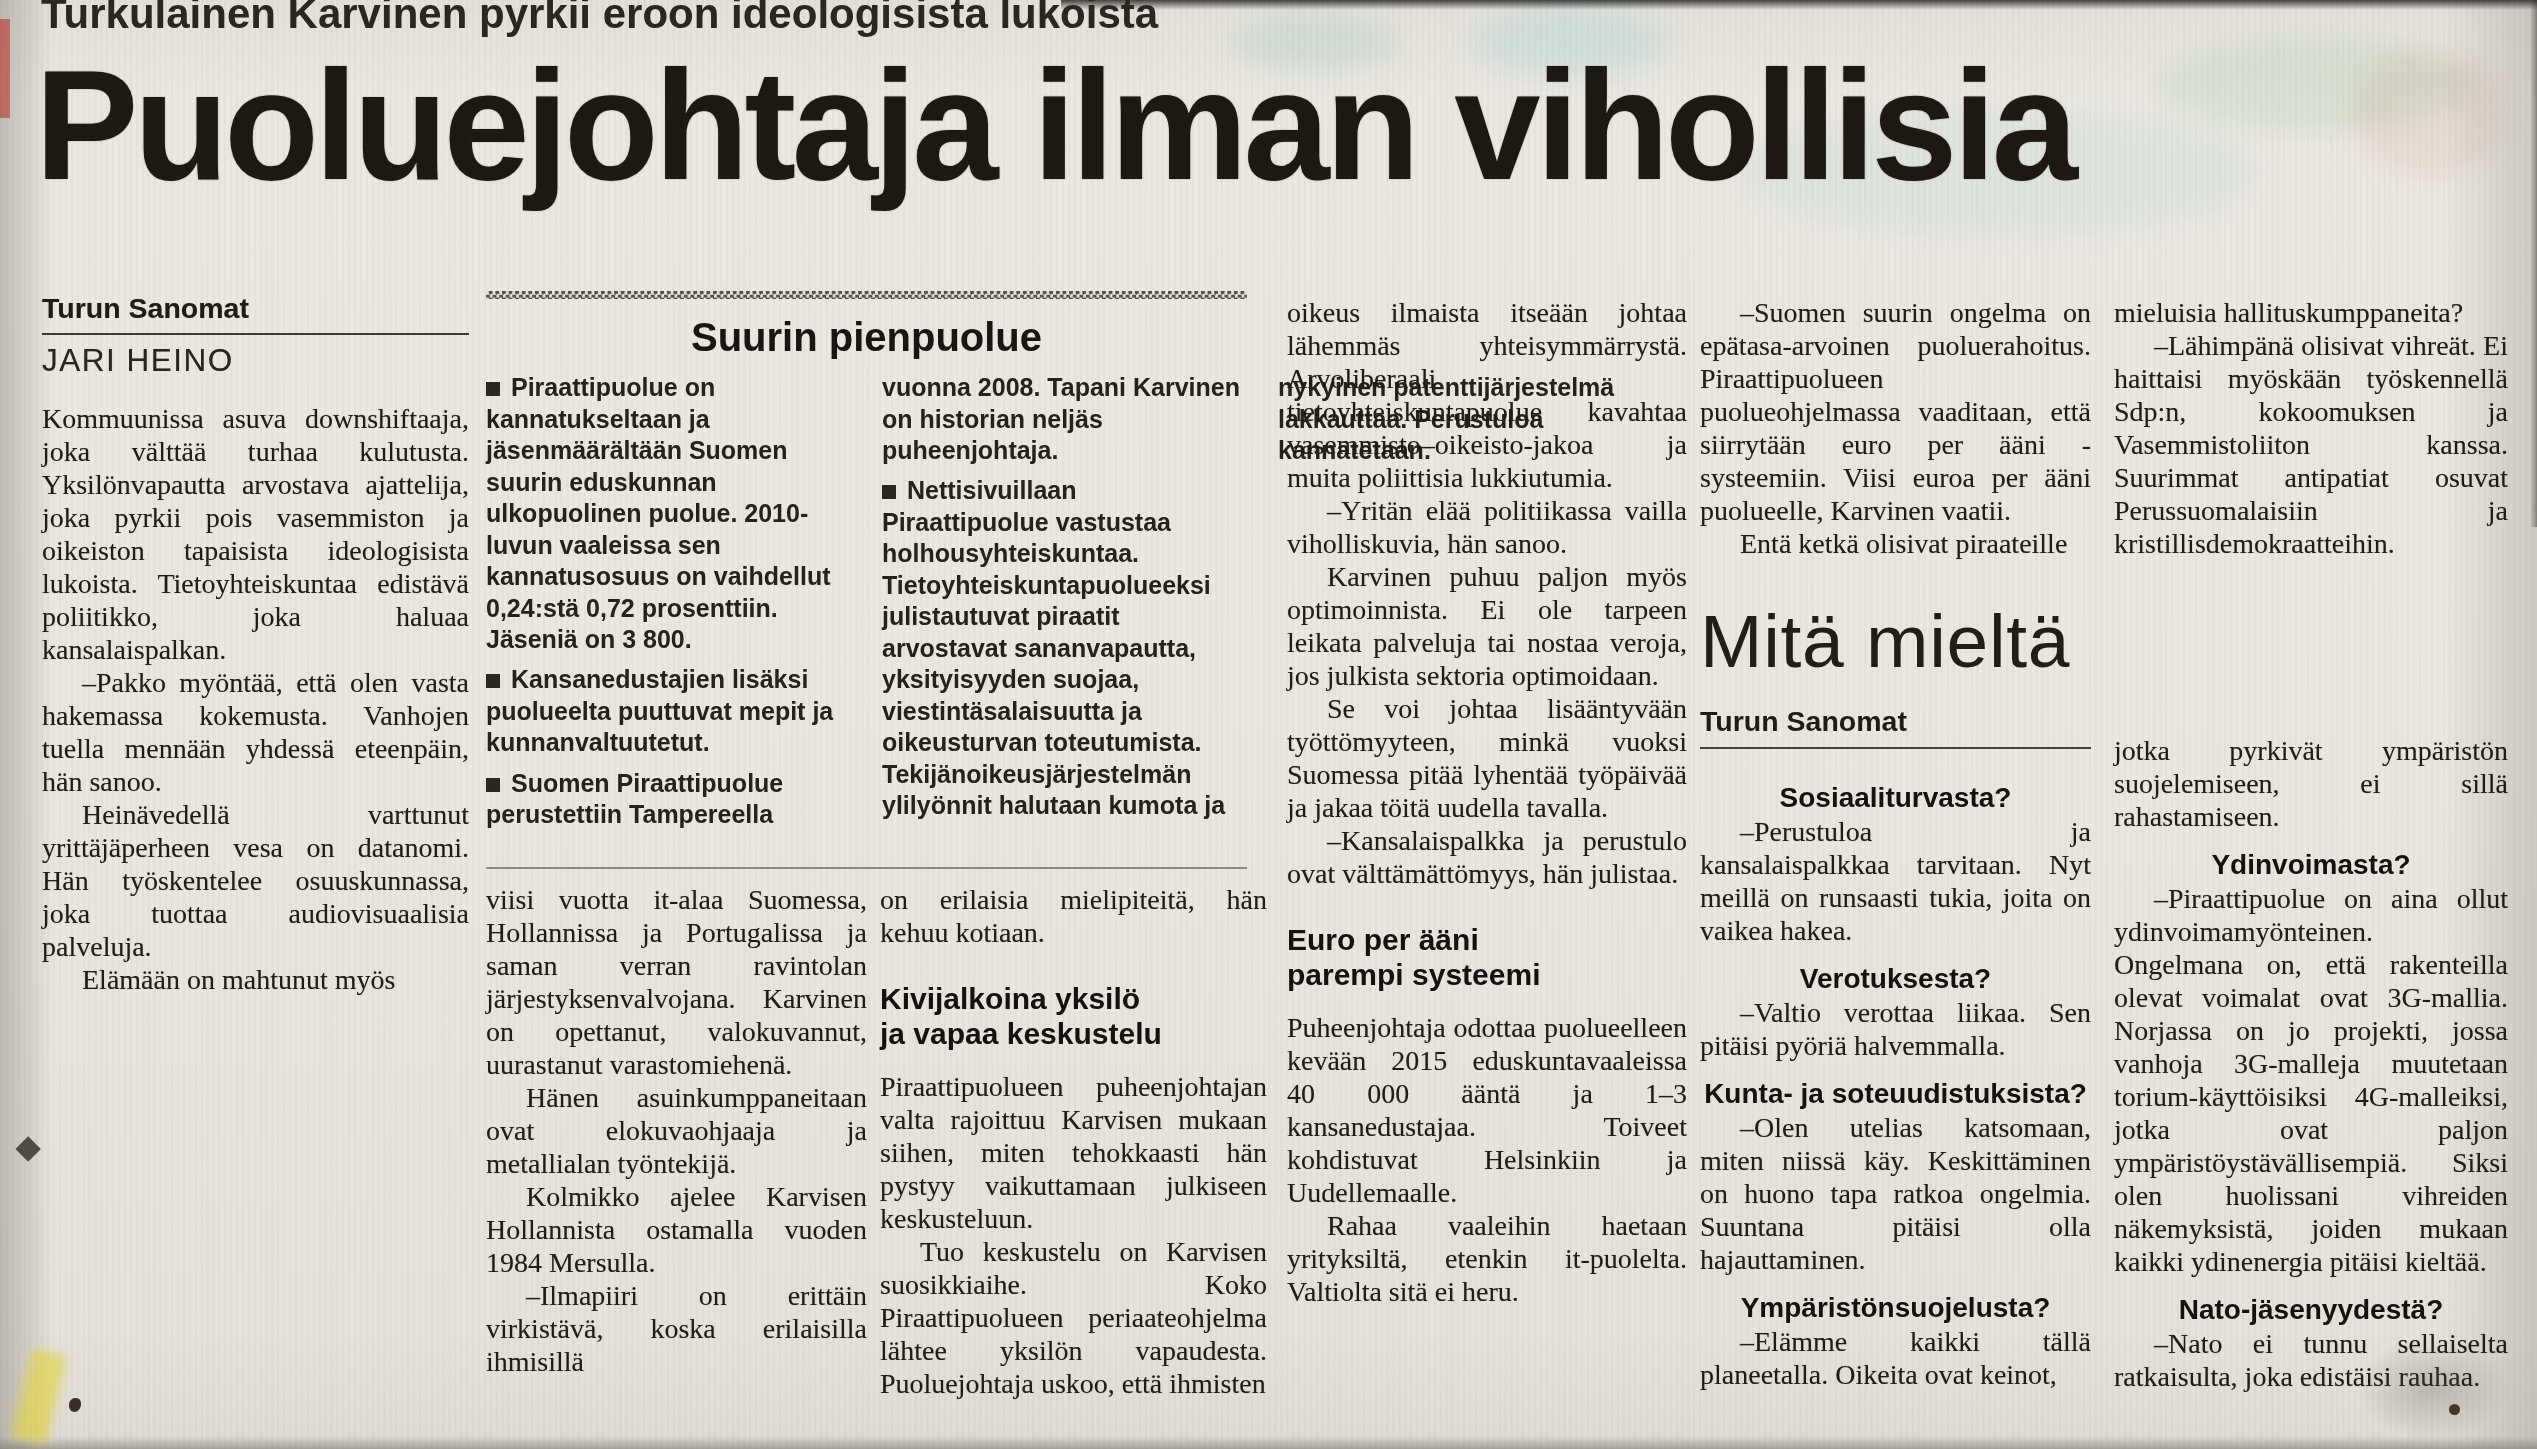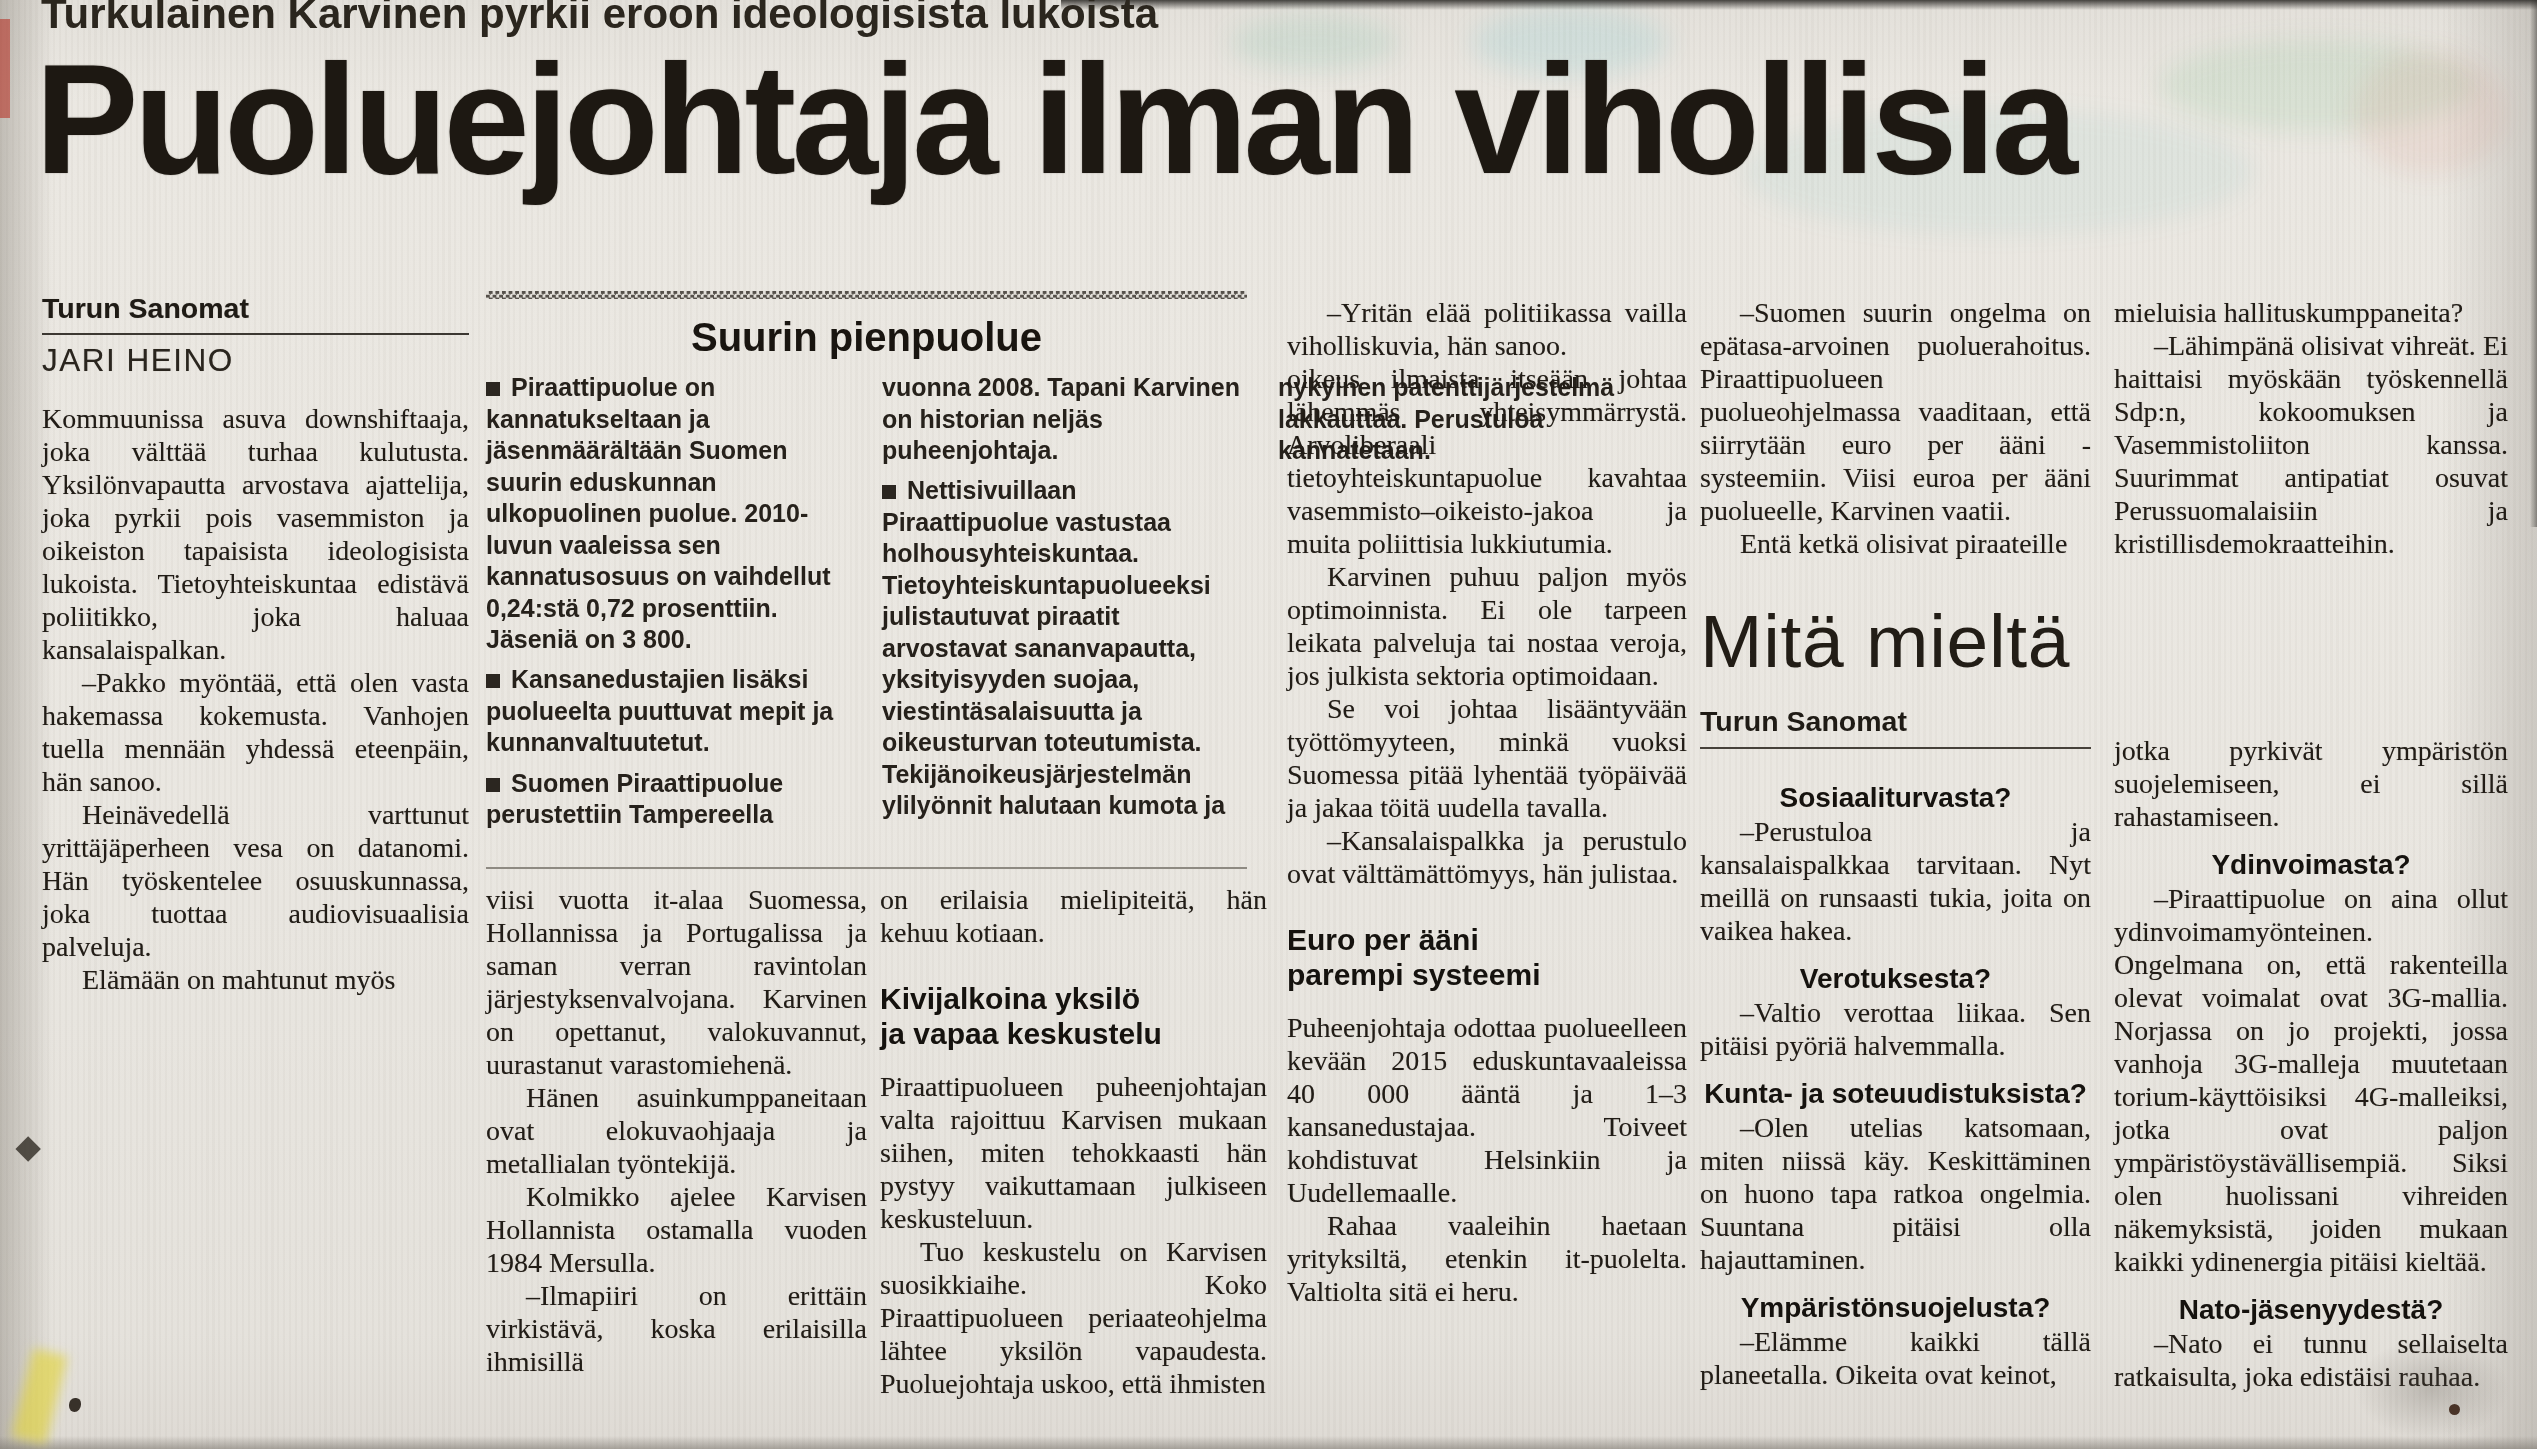--- a/index.html
+++ b/index.html
@@ -27,21 +27,21 @@
   .mark-red{position:absolute;left:0;top:19px;width:9.5px;height:99px;background:rgba(182,40,28,0.55);filter:blur(0.7px);}
   .mark-diamond{position:absolute;left:19px;top:1140px;width:18.3px;height:18.3px;background:#2f2a23;transform:rotate(45deg);opacity:.8;}
   .defect-yellow{position:absolute;left:22px;top:1351px;width:35px;height:91px;background:rgba(226,212,62,0.65);filter:blur(5.1px);transform:rotate(14deg);}
   .defect-dot{position:absolute;left:69px;top:1398px;width:12.4px;height:14px;background:#38312a;border-radius:50% 40% 55% 45%;}
   .crease{position:absolute;right:29px;bottom:8.8px;width:154px;height:102px;border-radius:50%;
     background:radial-gradient(closest-side,rgba(88,82,74,0.28),rgba(88,82,74,0));}
   .speck{position:absolute;left:2449px;top:1404px;width:11px;height:11px;background:#4a3428;border-radius:50%;}
 
   .kicker{position:absolute;left:41px;top:-10.2px;margin:0;
     font:700 42px/1.15 "Liberation Sans",sans-serif;color:#2b261e;}
-  .headline{position:absolute;left:35px;top:38px;margin:0;white-space:nowrap;
+  .headline{position:absolute;left:35px;top:44px;margin:0;white-space:nowrap;
     font:700 155px/1.06 "Liberation Sans",sans-serif;letter-spacing:-4.4px;color:#1d1812;
     text-shadow:0 0 1.5px rgba(29,24,18,0.4);}
 
   .col{position:absolute;top:296px;font:400 28px/33px "Liberation Serif",serif;
     text-align:justify;color:#211c16;text-shadow:0 0 0.7px rgba(33,28,22,0.35);}
   #col1{left:42px;width:427px;top:294px;}
   #col2b{left:486px;top:883px;width:381px;}
   #col3b{left:880px;top:883px;width:387px;}
   #col4{left:1287px;width:400px;}
   #col5{left:1700px;width:391px;}
@@ -126,22 +126,22 @@
       <p class="bodytext indent"><span>Kolmikko ajelee Karvisen Hollannista ostamalla vuoden 1984 Mersulla.</span></p>
       <p class="bodytext indent"><span>–Ilmapiiri on erittäin virkistävä, koska erilaisilla ihmisillä</span></p>
     </div>
   <div class="col" id="col3b">
       <p class="bodytext"><span>on erilaisia mielipiteitä, hän kehuu kotiaan.</span></p>
       <h3 class="subhead">Kivijalkoina yksilö<br>ja vapaa keskustelu</h3>
       <p class="bodytext"><span>Piraattipuolueen puheenjohtajan valta rajoittuu Karvisen mukaan siihen, miten tehokkaasti hän pystyy vaikuttamaan julkiseen keskusteluun.</span></p>
       <p class="bodytext indent"><span>Tuo keskustelu on Karvisen suosikkiaihe. Koko Piraattipuolueen periaateohjelma lähtee yksilön vapaudesta. Puoluejohtaja uskoo, että ihmisten</span></p>
     </div>
   <div class="col" id="col4">
+      <p class="bodytext"><span>oikeus ilmaista itseään johtaa lähemmäs yhteisymmärrystä. Arvoliberaali tietoyhteiskuntapuolue kavahtaa vasemmisto–oikeisto-jakoa ja muita poliittisia lukkiutumia.</span></p>
       <p class="bodytext indent"><span>–Yritän elää politiikassa vailla viholliskuvia, hän sanoo.</span></p>
-      <p class="bodytext"><span>oikeus ilmaista itseään johtaa lähemmäs yhteisymmärrystä. Arvoliberaali tietoyhteiskuntapuolue kavahtaa vasemmisto–oikeisto-jakoa ja muita poliittisia lukkiutumia.</span></p>
       <p class="bodytext indent"><span>Karvinen puhuu paljon myös optimoinnista. Ei ole tarpeen leikata palveluja tai nostaa veroja, jos julkista sektoria optimoidaan.</span></p>
       <p class="bodytext indent"><span>Se voi johtaa lisääntyvään työttömyyteen, minkä vuoksi Suomessa pitää lyhentää työpäivää ja jakaa töitä uudella tavalla.</span></p>
       <p class="bodytext indent"><span>–Kansalaispalkka ja perustulo ovat välttämättömyys, hän julistaa.</span></p>
       <h3 class="subhead">Euro per ääni<br>parempi systeemi</h3>
       <p class="bodytext"><span>Puheenjohtaja odottaa puolueelleen kevään 2015 eduskuntavaaleissa 40&nbsp;000 ääntä ja 1–3 kansanedustajaa. Toiveet kohdistuvat Helsinkiin ja Uudellemaalle.</span></p>
       <p class="bodytext indent"><span>Rahaa vaaleihin haetaan yrityksiltä, etenkin it-puolelta. Valtiolta sitä ei heru.</span></p>
     </div>
 
   <div class="col" id="col5">
     <div>

